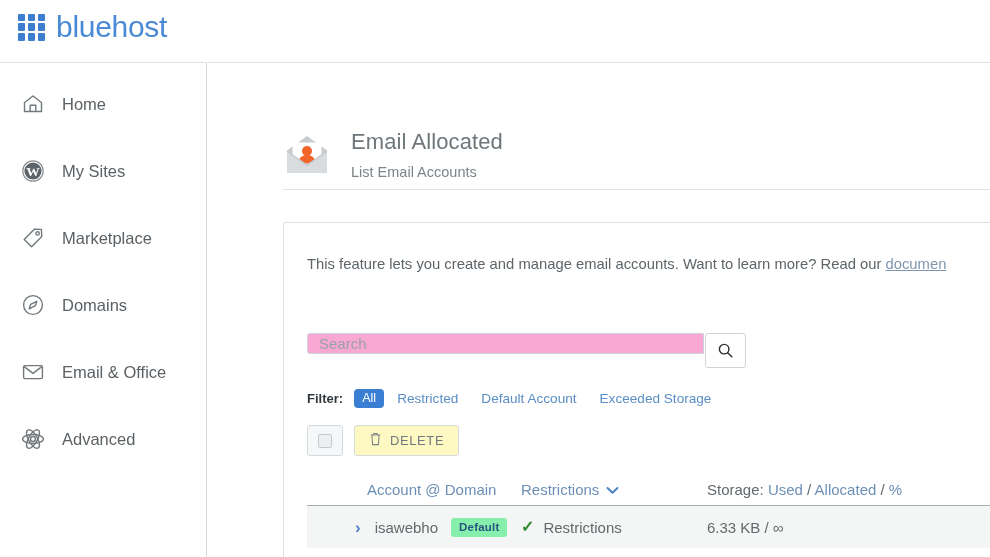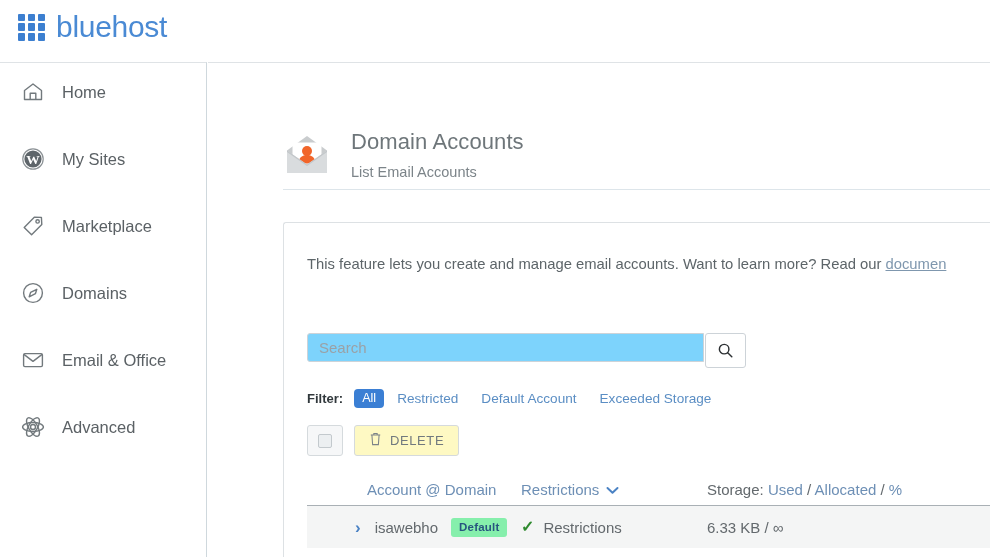--- a/index.html
+++ b/index.html
@@ -39,21 +39,21 @@
     text-align: right;
   }
 
   
   #sidebar {
     position: absolute; left: 0; top: 62px;
     width: 207px; height: 495px;
     background: #ffffff;
     border-top: 1px solid #dfe3e6;
     border-right: 1px solid #cfd8dd;
-    padding-top: 6px;
+    padding-top: 18px;
   }
   .nav-item {
     display: flex; align-items: center;
     height: 46px;
     padding-left: 20px;
     gap: 16px;
     cursor: pointer;
     margin-bottom: 21px;
   }
   .nav-item .nav-ico {
@@ -118,28 +118,28 @@
   #desc a {
     color: #7f97ae; text-decoration: underline;
   }
 
   
   #search-row {
     position: absolute; left: 23px; top: 110px;
     display: flex;
   }
   #search-input {
-    width: 397px; height: 29px;
+    width: 397px; height: 21px;
     border: 1px solid #cdd3d8;
     border-radius: 3px 0 0 3px;
     padding: 0 11px;
     font-size: 15px; color: #444;
     font-family: "Liberation Sans", sans-serif;
     outline: none;
-    background: #7dd3fc;
+    background: #f9a8d4;
   }
   #search-input::placeholder { color: #9aa1a6; }
   #search-btn {
     width: 41px; height: 35px;
     margin-left: 1px;
     border: 1px solid #cdd3d8;
     border-radius: 3px;
     background: #ffffff;
     display: flex; align-items: center; justify-content: center;
     cursor: pointer;
@@ -342,21 +342,21 @@
       <svg width="48" height="48" viewBox="0 0 48 48">
         <path d="M4 43 L4 20.5 L24 6 L44 20.5 L44 43 Z" fill="#c9ccce"></path>
         <path d="M9.5 41 L9.5 12.5 L38.5 12.5 L38.5 41 Z" fill="#ffffff"></path>
         <circle cx="24" cy="21" r="5" fill="#f1652a"></circle>
         <path d="M15.5 33.5 C15.5 27.6 19.3 25 24 25 C28.7 25 32.5 27.6 32.5 33.5 Z" fill="#f1652a"></path>
         <path d="M4 20.5 L24 34.5 L44 20.5 L44 43 L4 43 Z" fill="#d9dcde"></path>
         <path d="M4 20.5 L24 34.5 L44 20.5 L44 22 L24 36 L4 22 Z" fill="#c3c7ca"></path>
       </svg>
     </span>
     <span id="head-texts">
-      <div id="page-title">Domain Accounts</div>
+      <div id="page-title">Email Allocated</div>
       <div id="page-sub">List Email Accounts</div>
     </span>
   </div>
   <div id="head-rule"></div>
 
   <section id="card">
 
     <div id="desc">
       <span>This feature lets you create and manage email accounts. Want to learn more? Read our </span><a>documen</a>
     </div>

